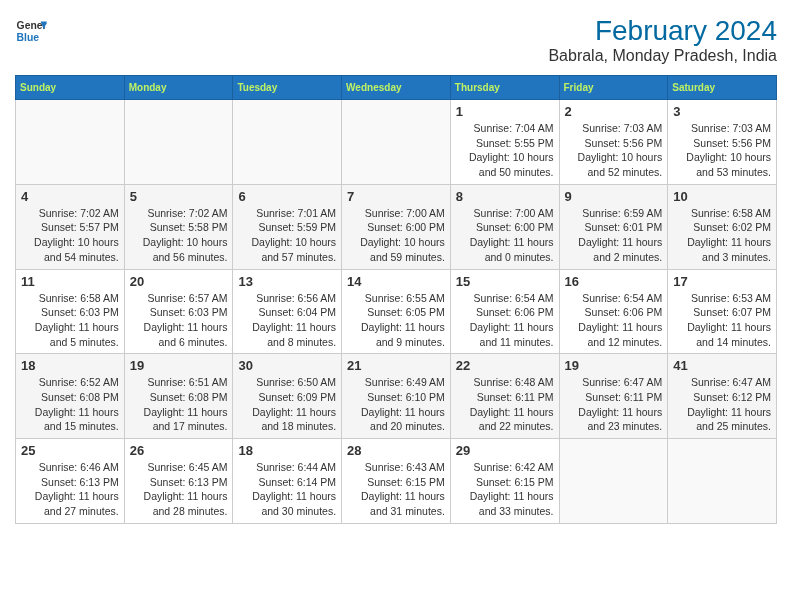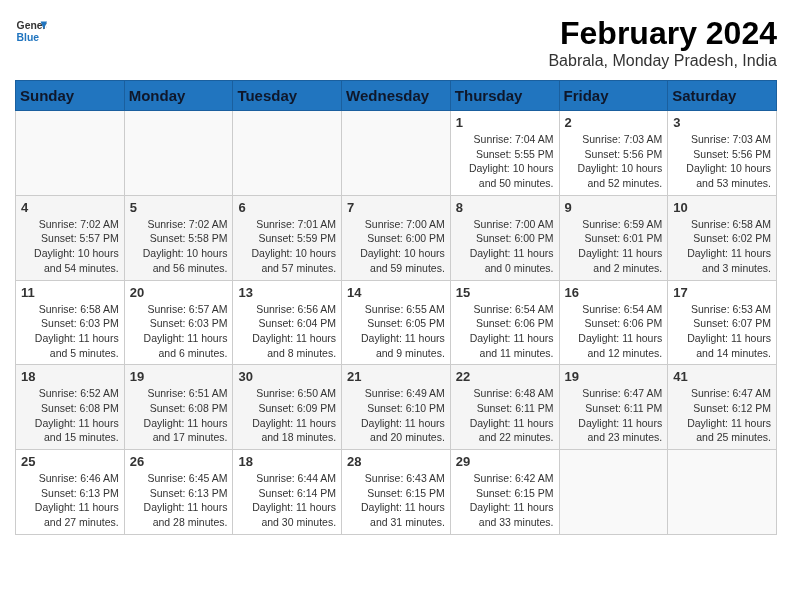--- a/index.html
+++ b/index.html
@@ -22,37 +22,37 @@
       gap: 4px;
     }
     .logo-icon {
       width: 32px;
       height: 32px;
     }
     .title-block {
       text-align: right;
     }
     .month-title {
-      font-size: 32px;
-      font-weight: bold;
-      color: #000000;
+      font-size: 28px;
+      font-weight: normal;
+      color: #0369a1;
     }
     .location-title {
       font-size: 16px;
       color: #333;
     }
     .calendar {
       width: 100%;
       border-collapse: collapse;
       border: 1px solid #ccc;
     }
     .calendar th {
       background-color: #2175bf;
-      color: #0f172a;
-      font-size: 15px;
+      color: #bef264;
+      font-size: 10px;
       font-weight: bold;
       padding: 6px 4px;
       text-align: left;
       border: 1px solid #1a5f9e;
     }
     .calendar td {
       border: 1px solid #ccc;
       vertical-align: top;
       padding: 4px 5px;
       width: calc(100% / 7);

